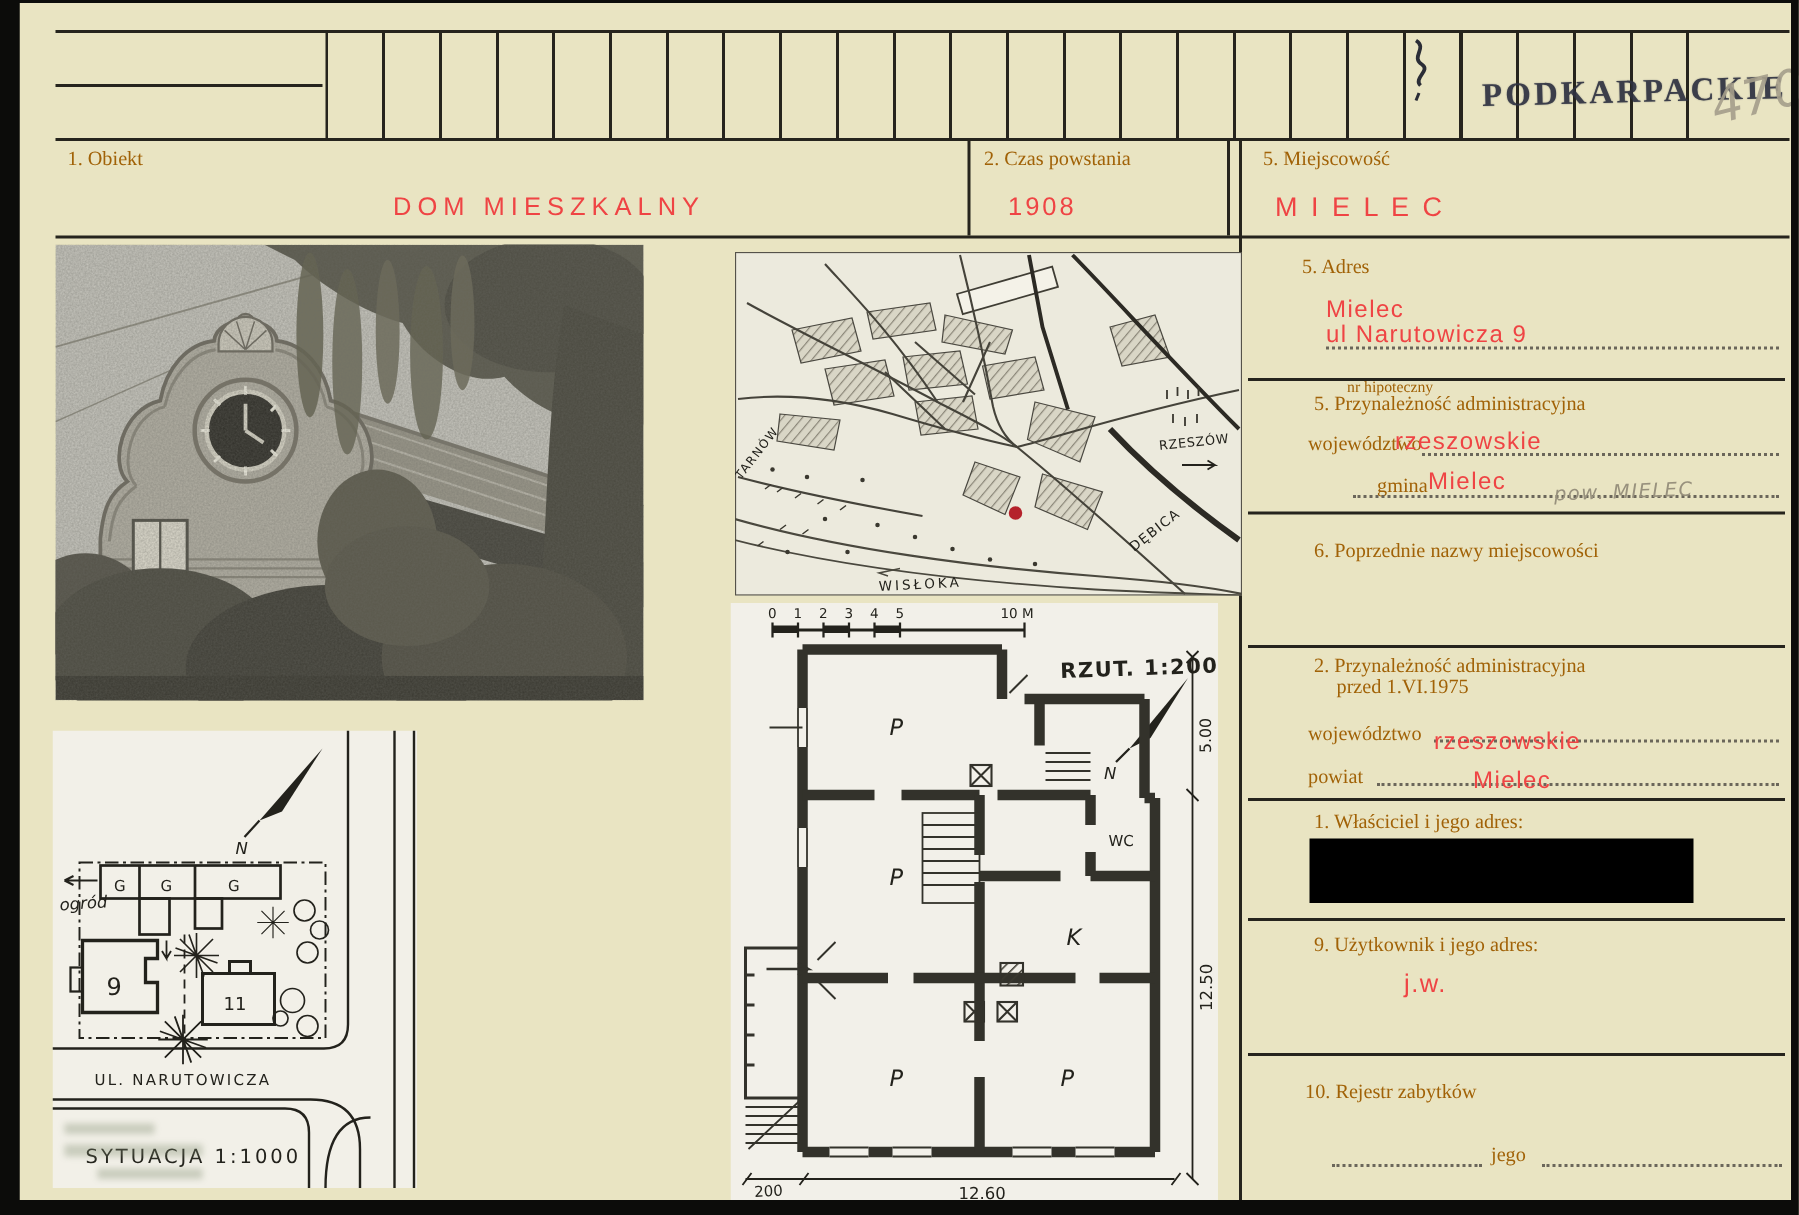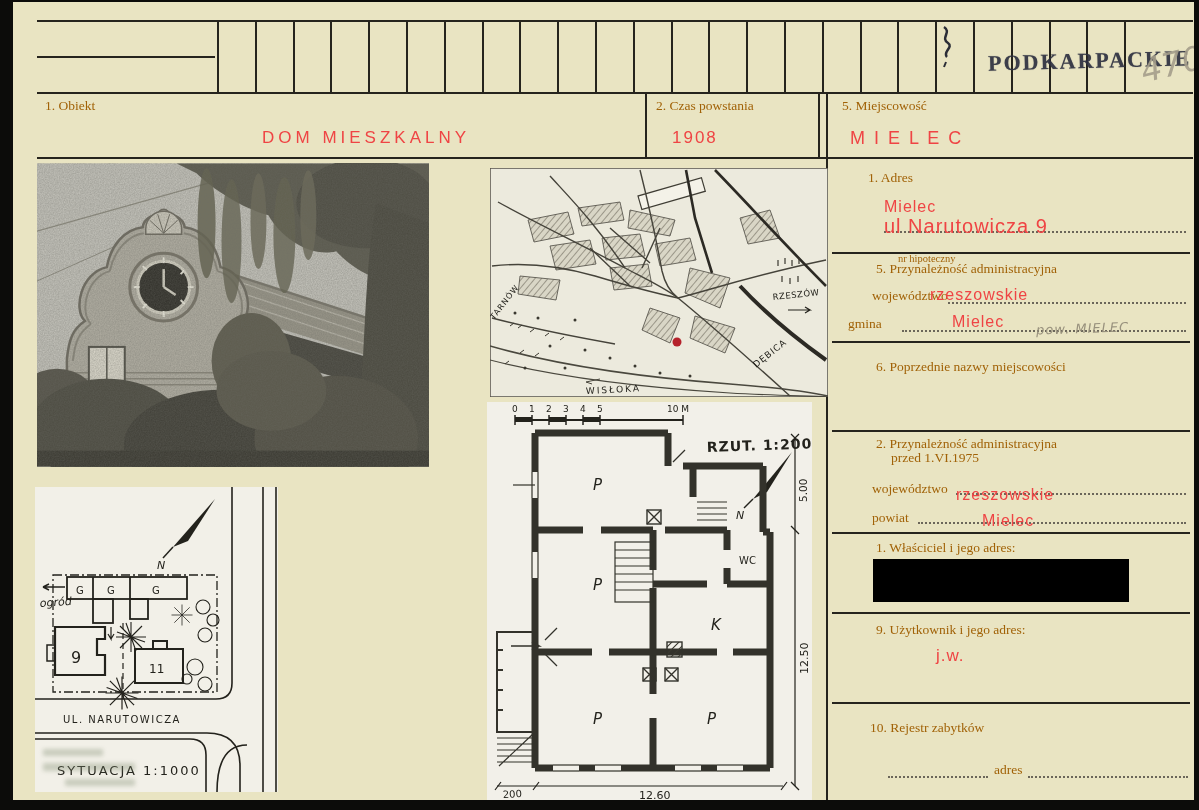--- a/index.html
+++ b/index.html
@@ -50,32 +50,32 @@
   <div class="vl" style="left:645px;top:92px;height:65px;"></div>
   <div class="lbl" style="left:656px;top:98px;">2. Czas powstania</div>
   <div class="type" style="left:672px;top:128px;font-size:17px;letter-spacing:2px;">1908</div>
   <div class="vl" style="left:818px;top:92px;height:65px;"></div>
   <div class="lbl" style="left:842px;top:98px;">5. Miejscowość</div>
   <div class="type" style="left:850px;top:128px;font-size:18px;letter-spacing:2px;">M I E L E C</div>
   <div class="hl" style="left:37px;top:157px;width:1156px;"></div>
 
   <div class="vl" style="left:826px;top:92px;height:712px;"></div>
 
-  <div class="lbl" style="left:868px;top:170px;">1. Adres</div>
+  <div class="lbl" style="left:868px;top:170px;">5. Adres</div>
   <div class="dot" style="left:884px;top:221px;width:302px;"></div>
   <div class="lbl" style="left:898px;top:218px;font-size:10.5px;margin-top:35px;">nr hipoteczny</div>
   <div class="type" style="left:884px;top:198px;font-size:16px;">Mielec</div>
-  <div class="type" style="left:884px;top:215px;font-size:20px;">ul Narutowicza 9</div>
+  <div class="type" style="left:884px;top:215px;font-size:16px;">ul Narutowicza 9</div>
   <div class="hl" style="left:832px;top:252px;width:358px;"></div>
 
   <div class="lbl" style="left:876px;top:261px;">5. Przynależność administracyjna</div>
   <div class="lbl" style="left:872px;top:288px;">województwo</div>
   <div class="dot" style="left:948px;top:292px;width:238px;"></div>
   <div class="type" style="left:930px;top:286px;font-size:16px;">rzeszowskie</div>
-  <div class="lbl" style="left:848px;top:316px;">gmina</div>
+  <div class="lbl" style="left:918px;top:316px;">gmina</div>
   <div class="dot" style="left:902px;top:320px;width:284px;"></div>
   <div class="type" style="left:952px;top:313px;font-size:16px;">Mielec</div>
   <div class="pencil" style="left:1036px;top:321px;">pow. MIELEC</div>
   <div class="hl" style="left:832px;top:341px;width:358px;"></div>
 
   <div class="lbl" style="left:876px;top:359px;">6. Poprzednie nazwy miejscowości</div>
   <div class="hl" style="left:832px;top:430px;width:358px;"></div>
 
   <div class="lbl" style="left:876px;top:436px;">2. Przynależność administracyjna</div>
   <div class="lbl" style="left:891px;top:450px;">przed 1.VI.1975</div>
@@ -91,21 +91,21 @@
   <div class="redact" style="left:873px;top:559px;width:256px;height:43px;"></div>
   <div class="hl" style="left:832px;top:612px;width:358px;"></div>
 
   <div class="lbl" style="left:876px;top:622px;">9. Użytkownik i jego adres:</div>
   <div class="type" style="left:936px;top:646px;font-size:17px;">j.w.</div>
   <div class="hl" style="left:832px;top:702px;width:358px;"></div>
 
   <div class="lbl" style="left:870px;top:720px;">10. Rejestr zabytków</div>
   <div class="lbl" style="left:862px;top:762px;margin-top:47px;">Nr</div>
   <div class="dot" style="left:888px;top:766px;width:100px;"></div>
-  <div class="lbl" style="left:994px;top:762px;">adres</div>
+  <div class="lbl" style="left:994px;top:762px;">jego</div>
   <div class="dot" style="left:1028px;top:766px;width:160px;"></div>
 
   <div class="abs" style="left:37px;top:163px;">
   <svg width="392" height="304" viewBox="0 0 393 304">
     <defs>
       <filter id="grain">
             <feTurbulence type="fractalNoise" baseFrequency="0.8" numOctaves="2"></feTurbulence>
         <feColorMatrix type="matrix" values="0 0 0 0 0.15 0 0 0 0 0.15 0 0 0 0 0.13 0 0 0 0.45 0"></feColorMatrix>
           </filter>
     </defs>

